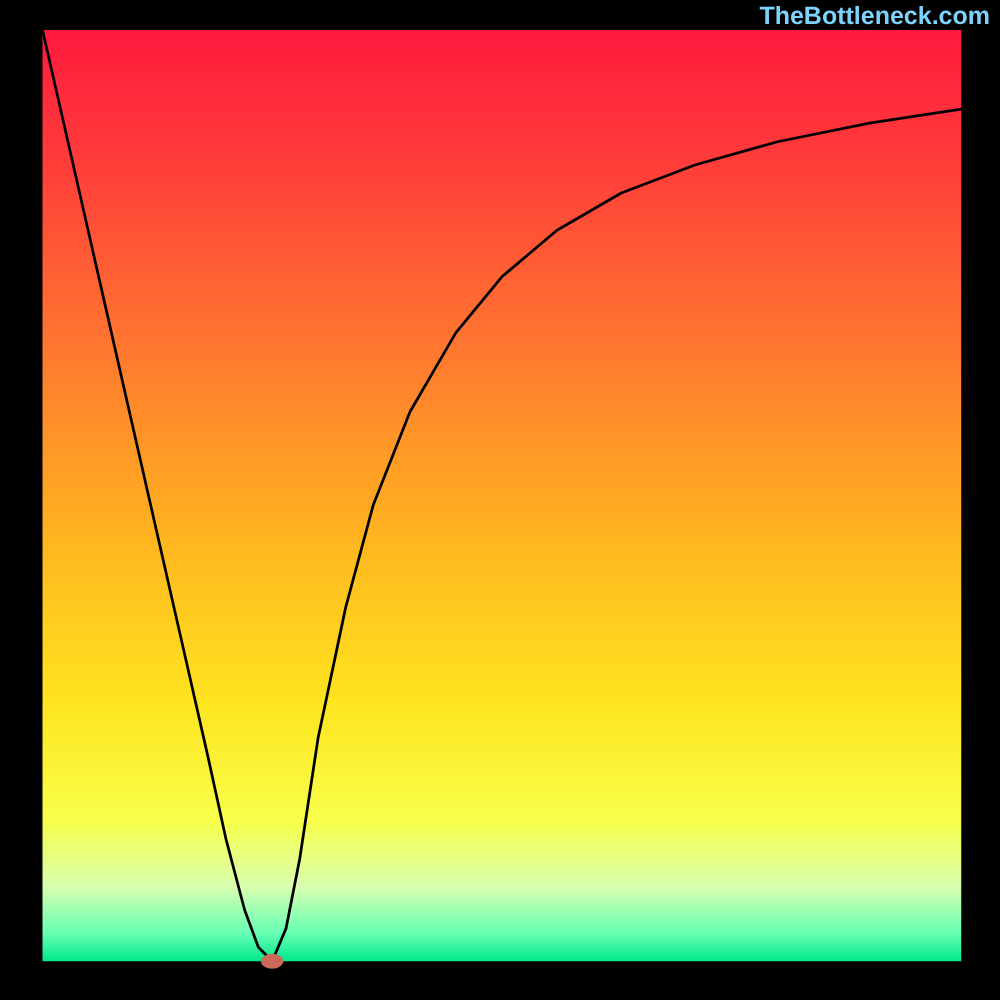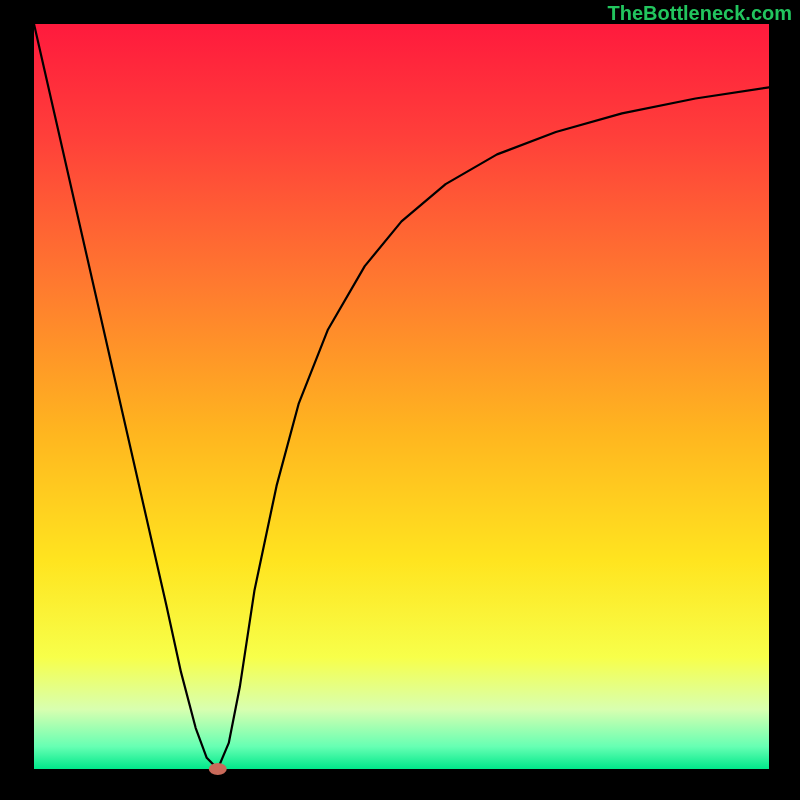--- a/index.html
+++ b/index.html
@@ -14,21 +14,21 @@
   .frame {
     position: relative;
     width: 800px;
     height: 800px;
     background: #000;
   }
   .watermark {
     position: absolute;
     top: 2px;
     right: 8px;
-    color: #22c55e;
+    color: #7dd3fc;
     font-size: 20px;
     font-weight: bold;
     z-index: 5;
     user-select: none;
   }
   svg {
     position: absolute;
     top: 0;
     left: 0;
   }

